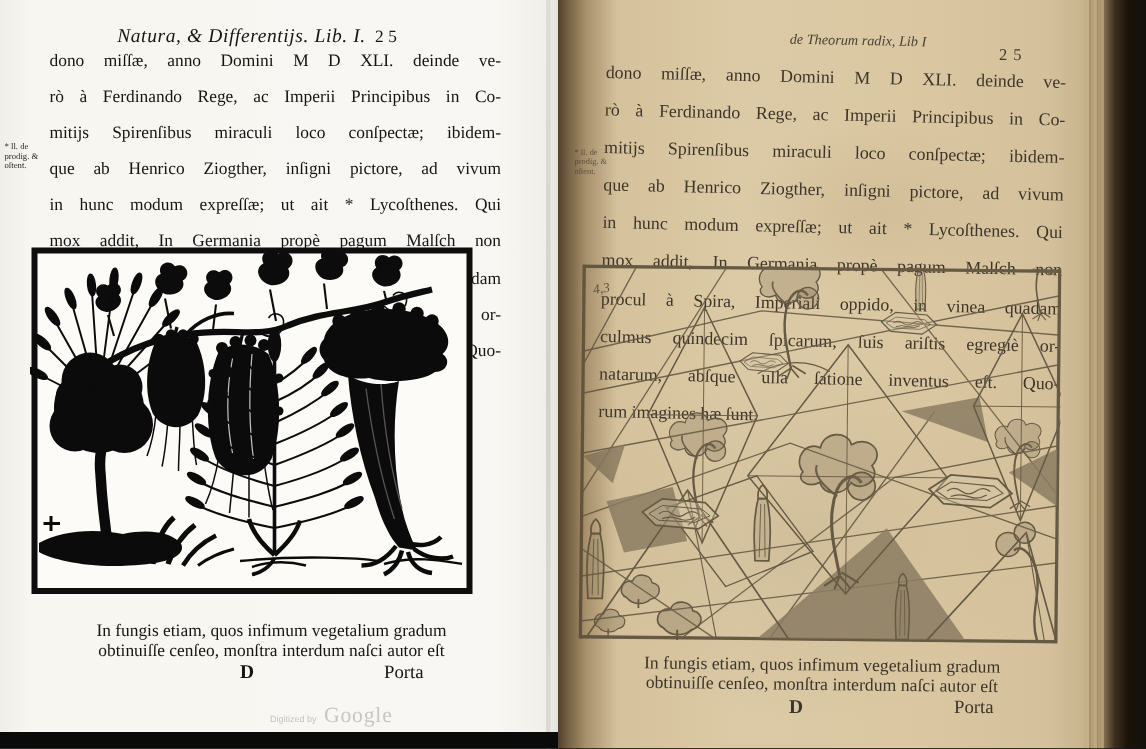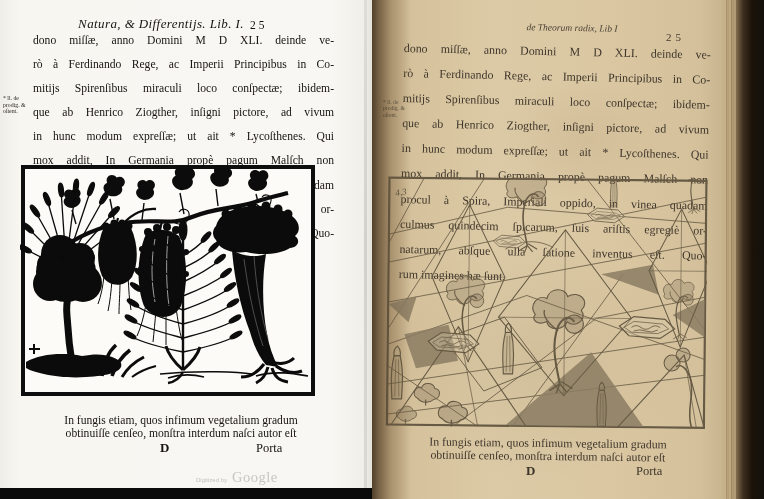--- a/index.html
+++ b/index.html
@@ -14,21 +14,21 @@
   #lp-pagenum{position:absolute;left:250px;top:19px;font-size:11.5px;letter-spacing:3px;}
   #lp-margin-note{position:absolute;left:3px;top:95px;width:30px;font-size:5.8px;line-height:6.6px;color:#2a2622;}
   #lp-body{position:absolute;left:33px;top:35px;width:301px;font-size:11.6px;line-height:12.05px;}
   .jline{text-align:justify;}
   .jline::after{content:"";display:inline-block;width:100%;height:0;}
   #lp-illustration{position:absolute;left:20px;top:164px;}
   #lp-footer{position:absolute;left:28px;top:414px;width:306px;text-align:center;
     font-size:11.6px;line-height:13px;}
   #lp-sig{position:absolute;left:160px;top:440px;font-size:13px;font-weight:bold;}
   #lp-catch{position:absolute;left:256px;top:441px;font-size:12.5px;}
-  #lp-watermark{position:absolute;left:196px;top:469px;display:flex;align-items:baseline;gap:5px;color:#c3c3c1;}
+  #lp-watermark{position:absolute;left:180px;top:469px;display:flex;align-items:baseline;gap:5px;color:#c3c3c1;}
   #lp-watermark .wm-small{font-size:6px;font-family:"Liberation Sans",sans-serif;}
   #lp-watermark .wm-brand{font-size:14.5px;letter-spacing:.5px;color:#c6c6c4;}
   #lp-edge-line{position:absolute;left:364px;top:0;width:3px;height:499px;
     background:linear-gradient(180deg,#dcdbd6,#cfceca 50%,#d8d7d2);opacity:.9;}
   #scan-bottom-bar{position:absolute;left:0;top:488px;width:372px;height:11px;background:#0a0a0a;}
   
   #right-page{position:absolute;left:372px;top:0;width:392px;height:499px;
     background:
       radial-gradient(ellipse 130px 90px at 55% 28%, rgba(150,120,82,.12), transparent 70%),
       radial-gradient(ellipse 210px 170px at 42% 72%, rgba(120,95,65,.10), transparent 72%),

